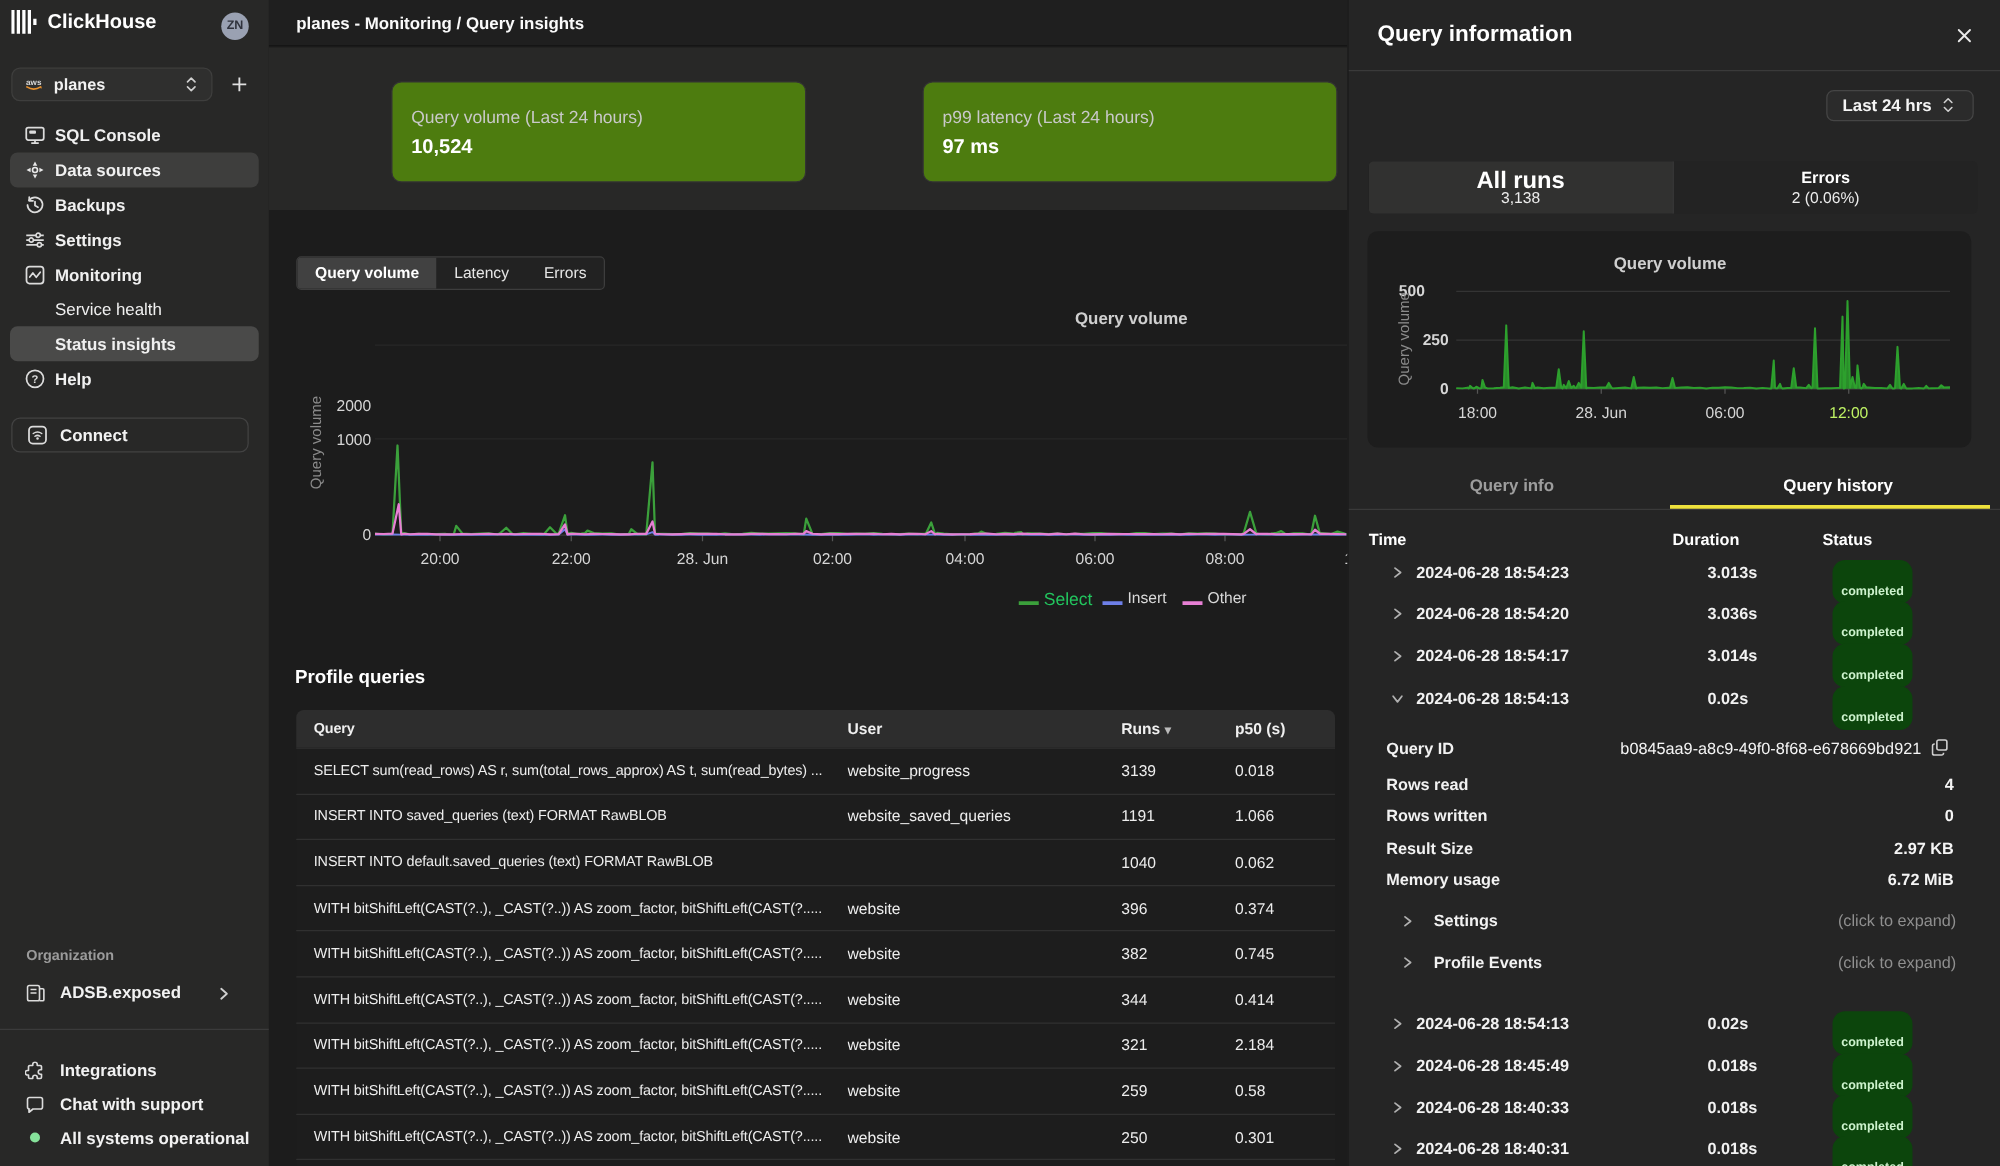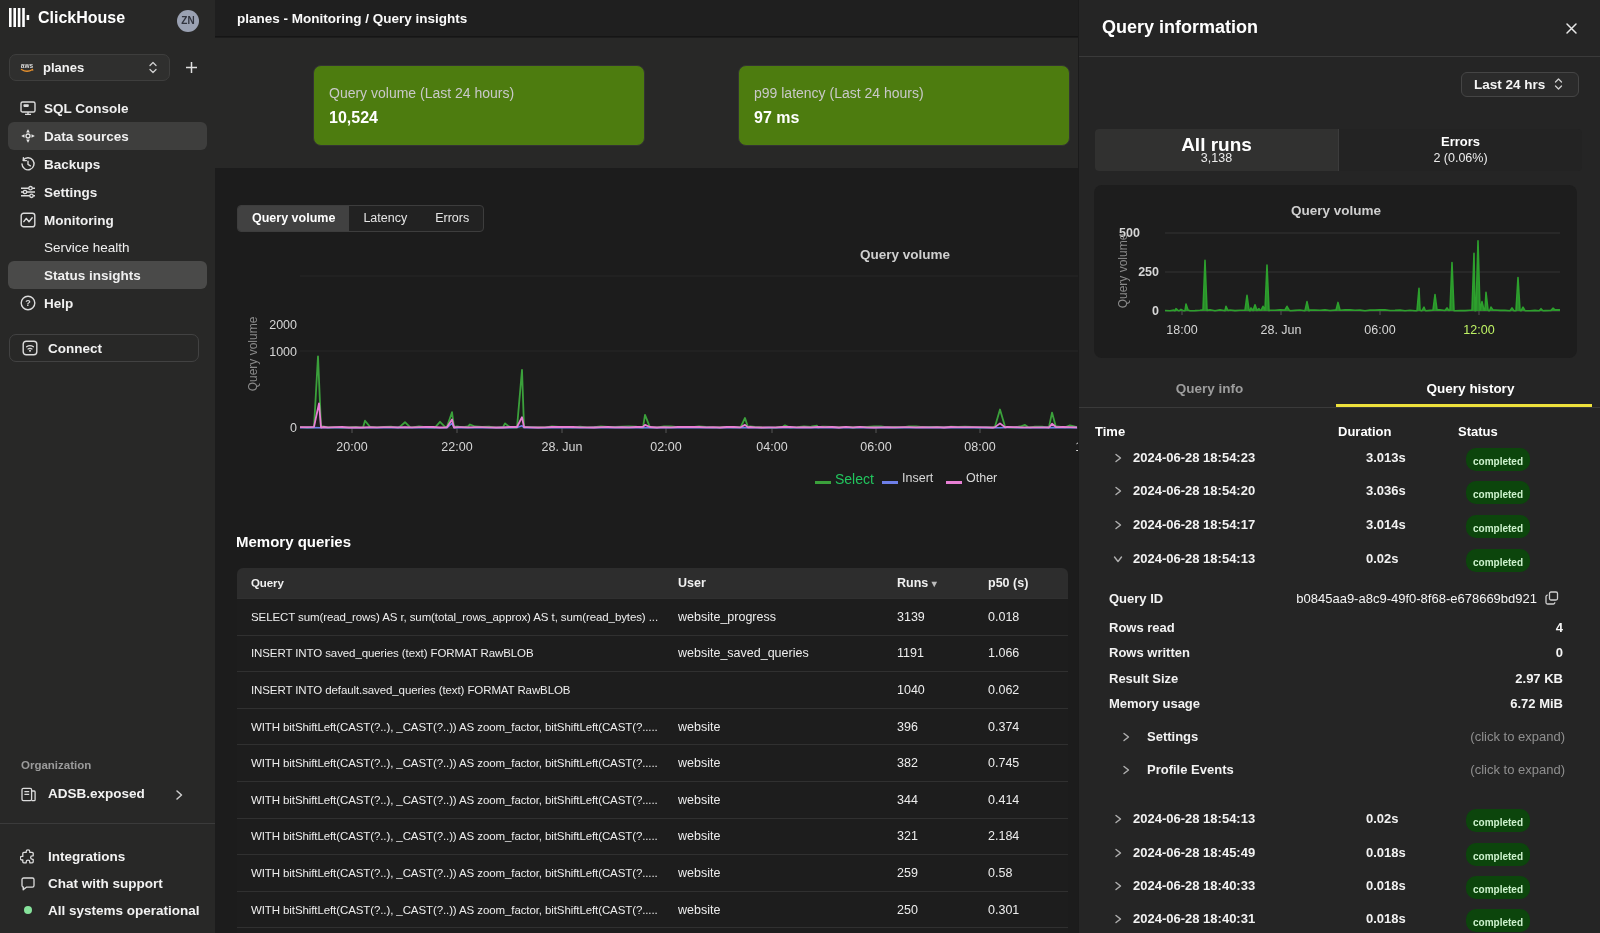--- a/index.html
+++ b/index.html
@@ -32,21 +32,21 @@
 .t-head { height:30px; background:#2d2d2d; border-radius:6px 6px 0 0; display:flex; align-items:center; color:#f0f0f0; font-size:12.5px; font-weight:700; }
 .t-row { height:36.6px; display:flex; align-items:center; color:#ededed; font-size:12.5px; border-top:1px solid #303030; background:#1d1d1d; }
 .c-query { width:441px; padding-left:14px; padding-right:12px; white-space:nowrap; overflow:hidden; font-size:11.5px; letter-spacing:-0.1px; }
 .c-user { width:219px; white-space:nowrap; overflow:hidden; }
 .c-runs { width:91px; }
 .c-p50 { width:80px; }
 
 
 #panel { position:absolute; left:1078px; top:0; width:522px; height:933px; background:#252525; border-left:1px solid #1b1b1b; }
 .ph-title { position:absolute; left:23px; top:17px; color:#fff; font-size:18px; font-weight:700; }
-.pill { display:inline-block; background:#0c450c; color:#cdf2cd; font-size:10px; font-weight:700; border-radius:10px; padding:8px 7px 4px; }
+.pill { display:inline-block; background:#0c450c; color:#cdf2cd; font-size:10px; font-weight:700; border-radius:10px; padding:20px 7px 4px; }
 .kv-l { color:#f2f2f2; font-size:13px; font-weight:700; }
 </style>
 </head>
 <body>
 <div id="root">
   <div id="main">
     <div id="main-header">planes - Monitoring / Query insights</div>
     <div id="stats-band">
       <div class="stat-card" style="left:98px;">
         <div class="lbl">Query volume (Last 24 hours)</div>
@@ -91,21 +91,21 @@
     <div class="abs" style="left:527px;top:440px;width:60px;text-align:center;color:#d6d6d6;font-size:12.5px;">04:00</div>
     <div class="abs" style="left:631px;top:440px;width:60px;text-align:center;color:#d6d6d6;font-size:12.5px;">06:00</div>
     <div class="abs" style="left:735px;top:440px;width:60px;text-align:center;color:#d6d6d6;font-size:12.5px;">08:00</div>
     <div class="abs" style="left:846px;top:440px;width:60px;text-align:center;color:#d6d6d6;font-size:12.5px;">10:00</div>
     <div class="abs" style="left:600px;top:475px;width:16px;height:2.5px;background:#3ba03b;margin-top:6px;"></div>
     <div class="abs" style="left:620px;top:471px;color:#22c55e;font-size:14px;">Select</div>
     <div class="abs" style="left:667px;top:475px;width:16px;height:2.5px;background:#6e7fe8;margin-top:6px;"></div>
     <div class="abs" style="left:687px;top:471px;color:#d9d9d9;font-size:12.5px;">Insert</div>
     <div class="abs" style="left:731px;top:475px;width:16px;height:2.5px;background:#e77fd4;margin-top:6px;"></div>
     <div class="abs" style="left:751px;top:471px;color:#d9d9d9;font-size:12.5px;">Other</div>
-    <div id="rq-title">Memory queries</div>
+    <div id="rq-title">Profile queries</div>
     <div id="rq-table">
     <div class="t-head">
       <div class="c-query">Query</div>
       <div class="c-user">User</div>
       <div class="c-runs">Runs <span style="color:#bbb;font-size:10px;">▾</span></div>
       <div class="c-p50">p50 (s)</div>
     </div>
     <div class="t-row">
       <div class="c-query">SELECT sum(read_rows) AS r, sum(total_rows_approx) AS t, sum(read_bytes) ...</div>
       <div class="c-user">website_progress</div>

